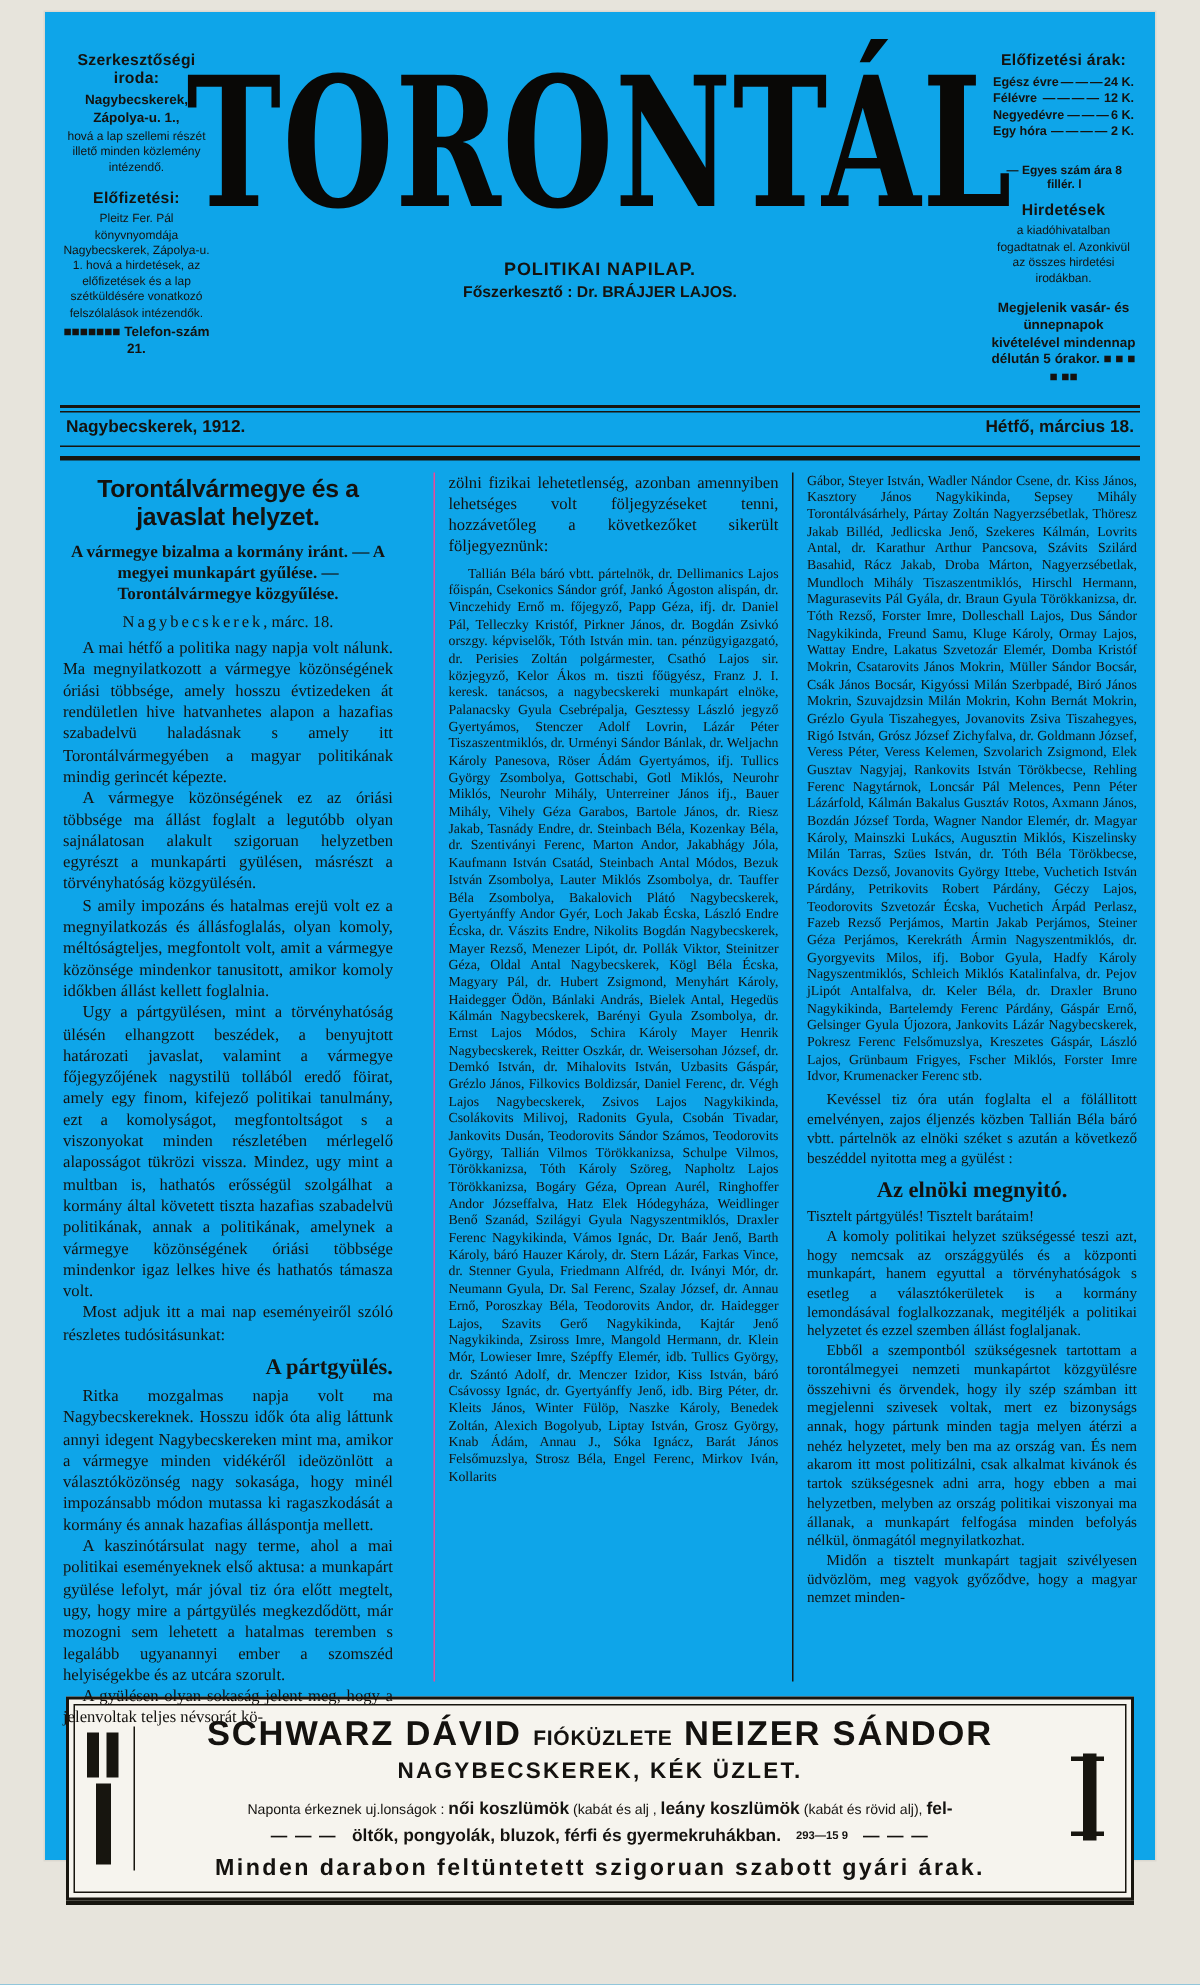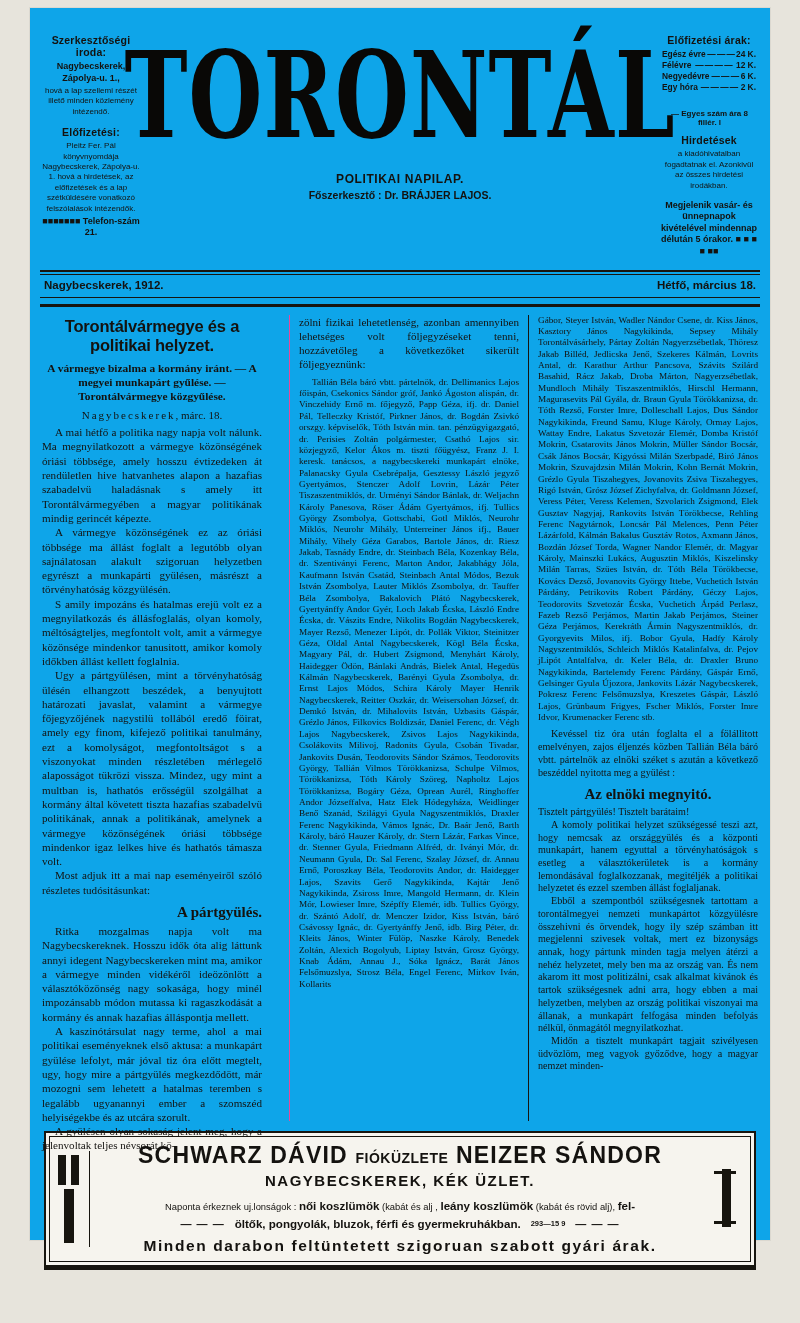--- a/index.html
+++ b/index.html
@@ -233,21 +233,21 @@
   <div class="datebar">
     <div class="left">Nagybecskerek, 1912.</div>
     <div class="right">Hétfő, március 18.</div>
   </div>
   <div class="rule-thin"></div>
   <div class="rule-thick"></div>
 
   <div class="cols">
 
     <div class="col col1">
-      <h1 class="headline">Torontálvármegye és a politikai helyzet.</h1>
+      <h1 class="headline">Torontálvármegye és a javaslat helyzet.</h1>
       <div class="deck">A vármegye bizalma a kormány iránt. — A megyei munkapárt gyűlése. — Torontálvármegye közgyűlése.</div>
       <div class="dateline">
         <span class="sp">Nagybecskerek</span><span>, márc. 18.</span>
       </div>
       <p class="body">A mai hétfő a politika nagy napja volt nálunk. Ma megnyilatkozott a vármegye közönségének óriási többsége, amely hosszu évtizedeken át rendületlen hive hatvanhetes alapon a hazafias szabadelvü haladásnak s amely itt Torontálvármegyében a magyar politikának mindig gerincét képezte.</p>
       <p class="body">A vármegye közönségének ez az óriási többsége ma állást foglalt a legutóbb olyan sajnálatosan alakult szigoruan helyzetben egyrészt a munkapárti gyülésen, másrészt a törvényhatóság közgyülésén.</p>
       <p class="body">S amily impozáns és hatalmas erejü volt ez a megnyilatkozás és állásfoglalás, olyan komoly, méltóságteljes, megfontolt volt, amit a vármegye közönsége mindenkor tanusitott, amikor komoly időkben állást kellett foglalnia.</p>
       <p class="body">Ugy a pártgyülésen, mint a törvényhatóság ülésén elhangzott beszédek, a benyujtott határozati javaslat, valamint a vármegye főjegyzőjének nagystilü tollából eredő föirat, amely egy finom, kifejező politikai tanulmány, ezt a komolyságot, megfontoltságot s a viszonyokat minden részletében mérlegelő alaposságot tükrözi vissza. Mindez, ugy mint a multban is, hathatós erősségül szolgálhat a kormány által követett tiszta hazafias szabadelvü politikának, annak a politikának, amelynek a vármegye közönségének óriási többsége mindenkor igaz lelkes hive és hathatós támasza volt.</p>
       <p class="body">Most adjuk itt a mai nap eseményeiről szóló részletes tudósitásunkat:</p>
       <div class="subhead">A pártgyülés.</div>

